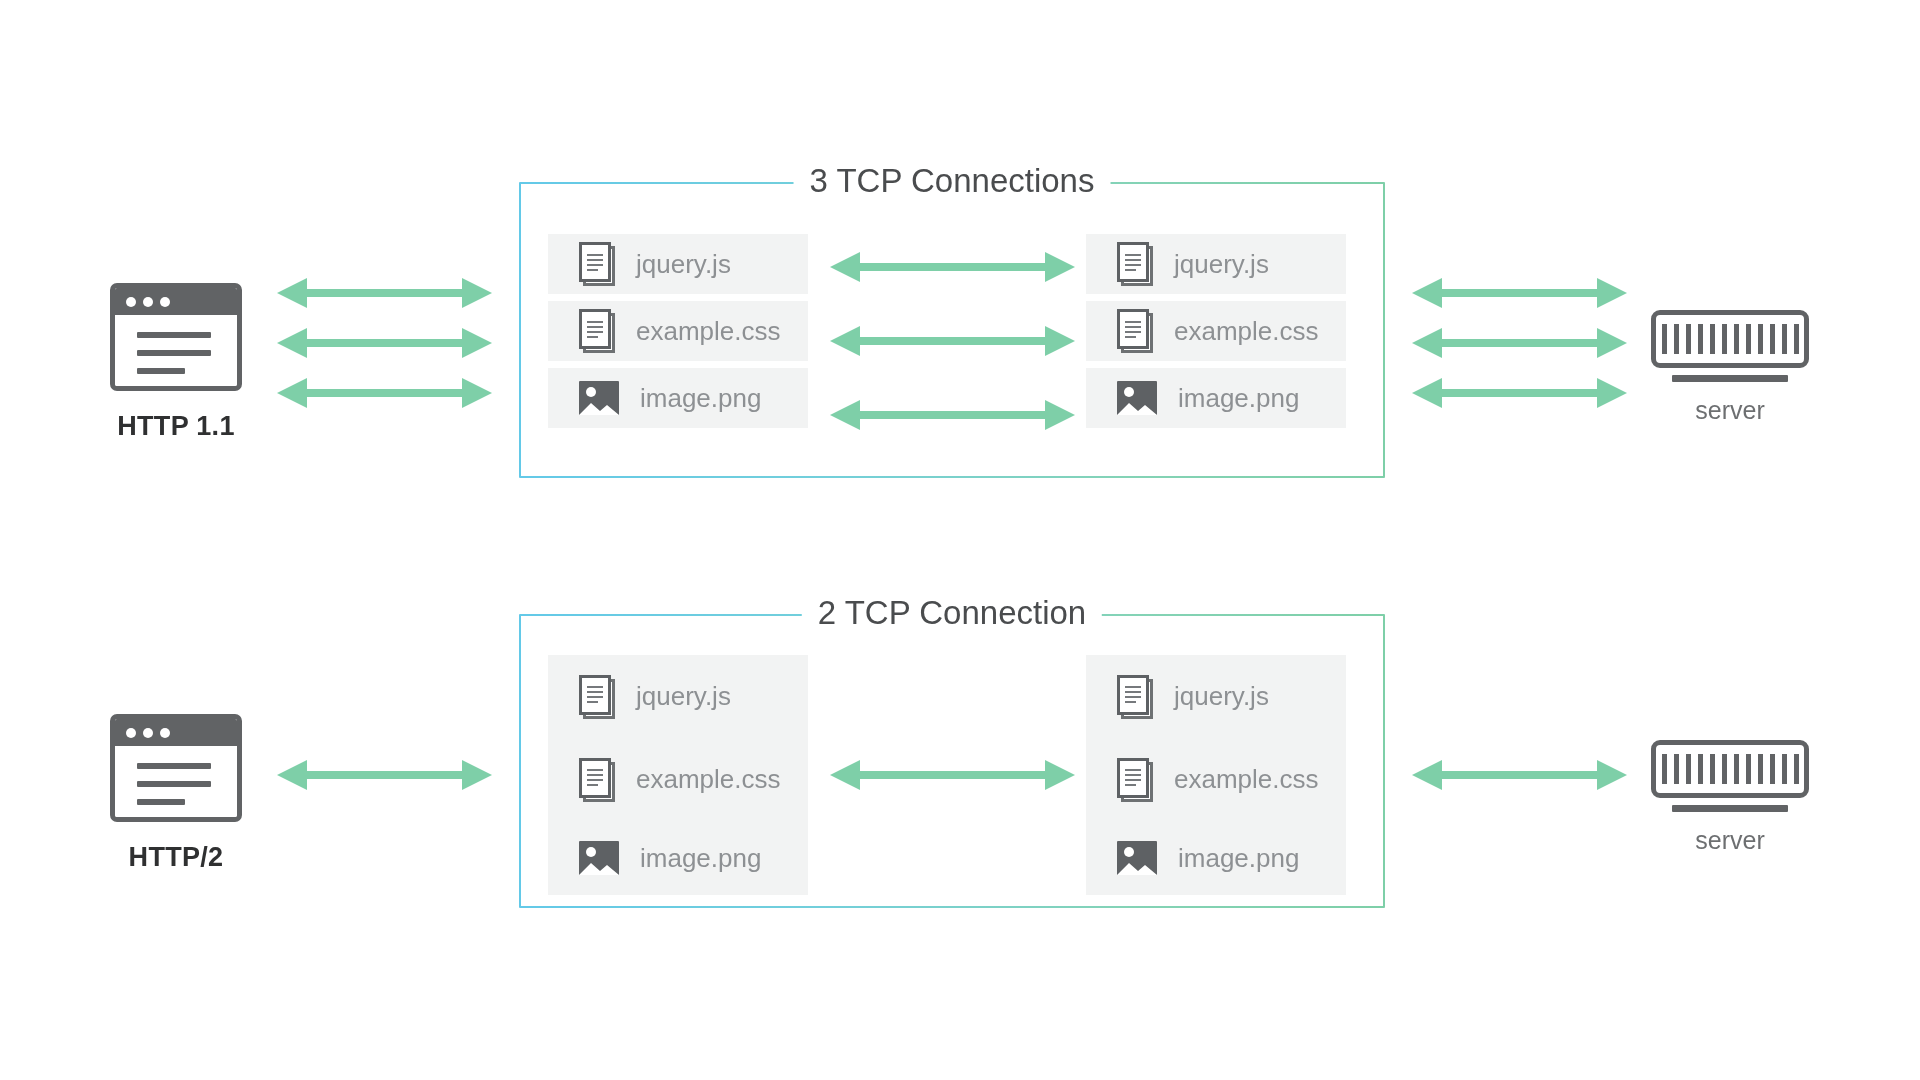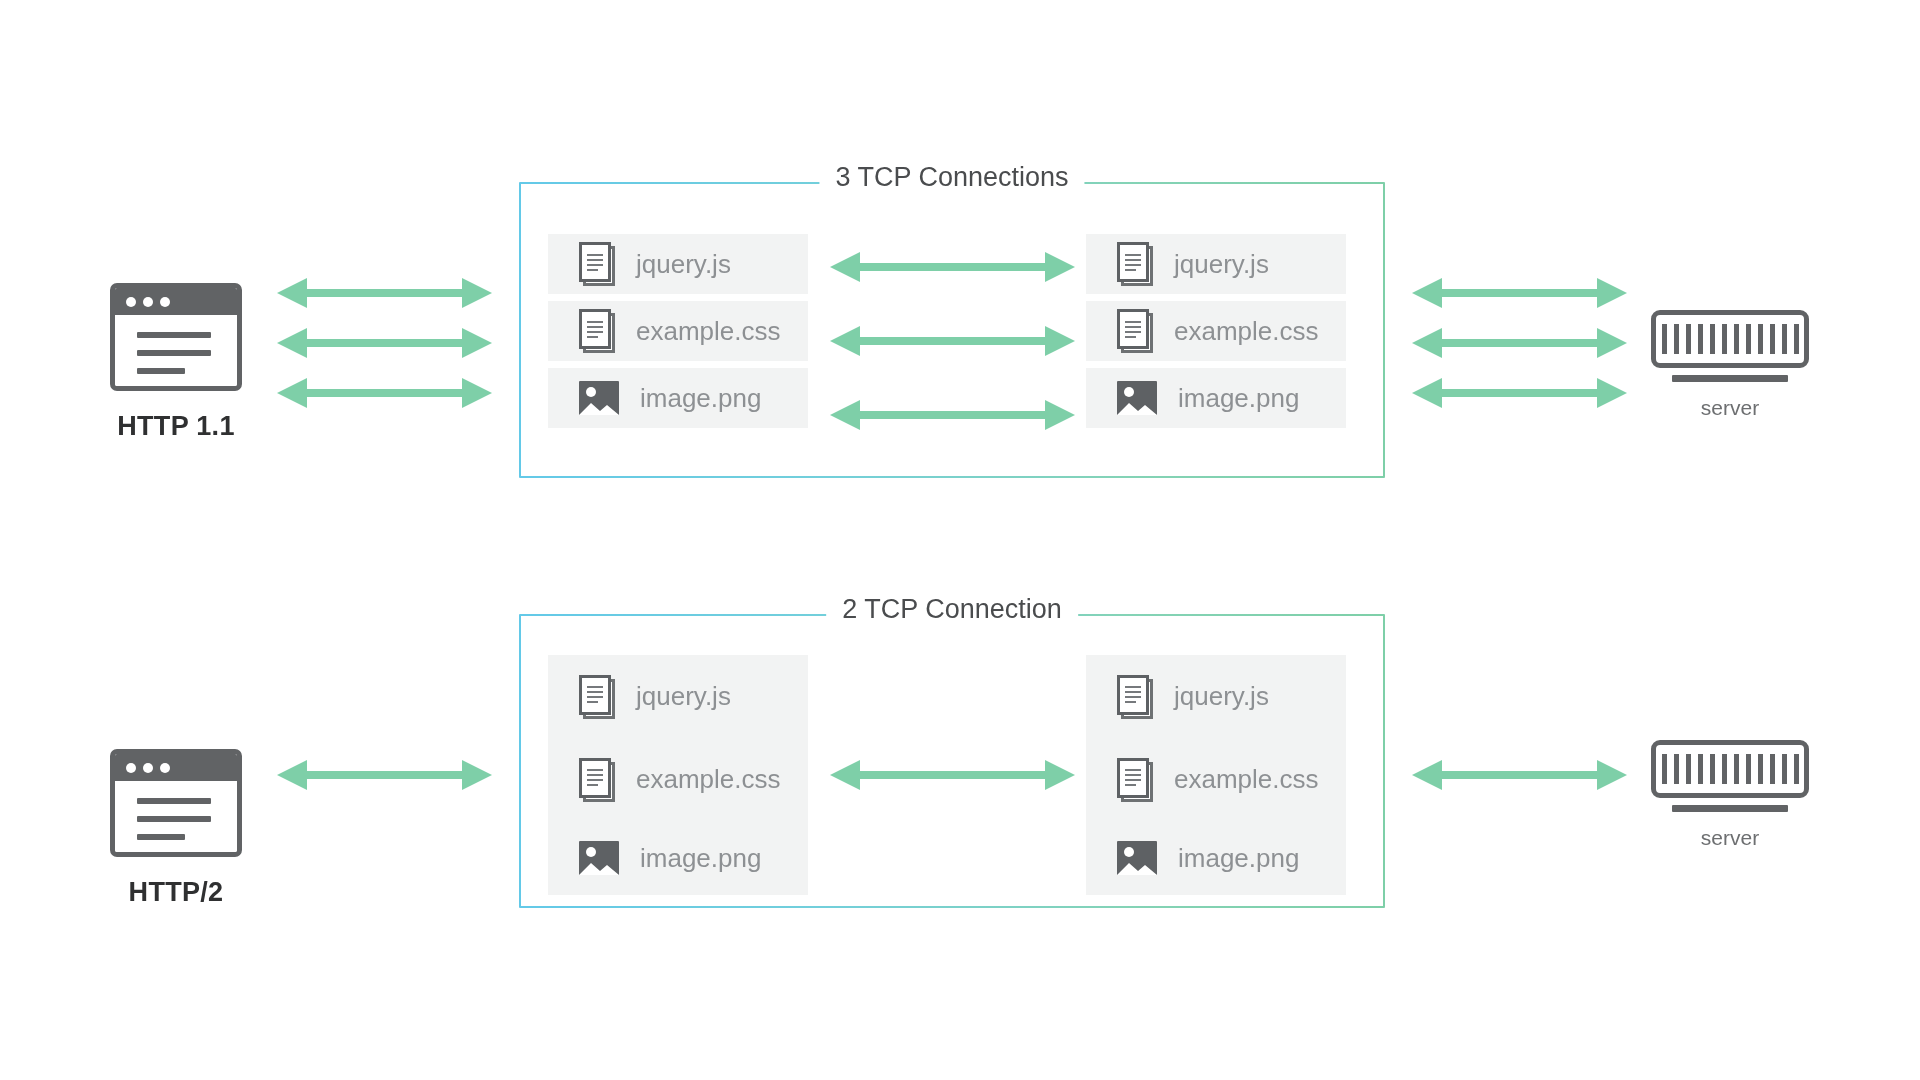--- a/index.html
+++ b/index.html
@@ -108,21 +108,21 @@
   }
   .server-base {
     width: 116px;
     height: 7px;
     background: #616365;
     margin-top: 7px;
     border-radius: 1px;
   }
   .server-label {
     margin-top: 14px;
-    font-size: 21px;
+    font-size: 25px;
     color: #6d6f71;
     white-space: nowrap;
   }
 
   
   .frame {
     position: absolute;
     box-sizing: border-box;
     border: 2px solid transparent;
     border-radius: 1px;
@@ -130,21 +130,21 @@
       linear-gradient(#ffffff, #ffffff) padding-box,
       linear-gradient(90deg, #63c9e8 0%, #72cfdb 35%, #84d3b6 70%, #7ecfa8 100%) border-box;
   }
   .frame-title {
     position: absolute;
     top: -20px;
     left: 50%;
     transform: translateX(-50%);
     background: #ffffff;
     padding: 0 16px;
-    font-size: 27px;
+    font-size: 33px;
     color: #4a4c4e;
     white-space: nowrap;
     line-height: 1;
   }
 
   
   .file-col {
     position: absolute;
     display: flex;
     flex-direction: column;
@@ -429,21 +429,21 @@
         <span class="server-bar"></span>
         <span class="server-bar"></span>
       <span class="server-bar"></span>
         <span class="server-bar"></span>
         <span class="server-bar"></span>
     </div>
     <div class="server-base"></div>
     <div class="server-label">server</div>
   </div>
 
-  <div class="endpoint" style="left:110px; top:749px;">
+  <div class="endpoint" style="left:110px; top:714px;">
     <div class="browser-icon">
       <div class="browser-titlebar">
         <span class="browser-dot"></span>
         <span class="browser-dot"></span>
         <span class="browser-dot"></span>
       </div>
       <div class="browser-body">
         <div class="browser-line w1"></div>
         <div class="browser-line w2"></div>
         <div class="browser-line w3"></div>

